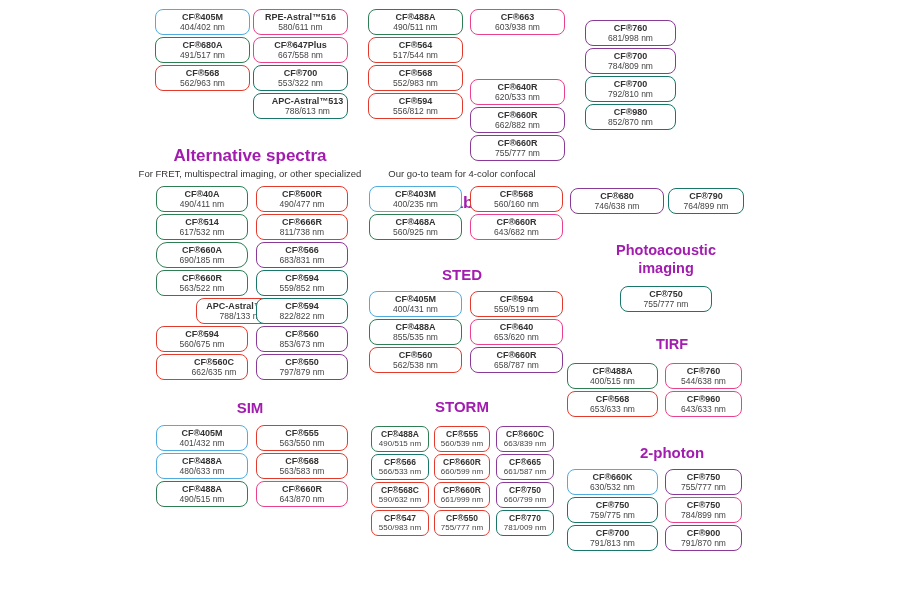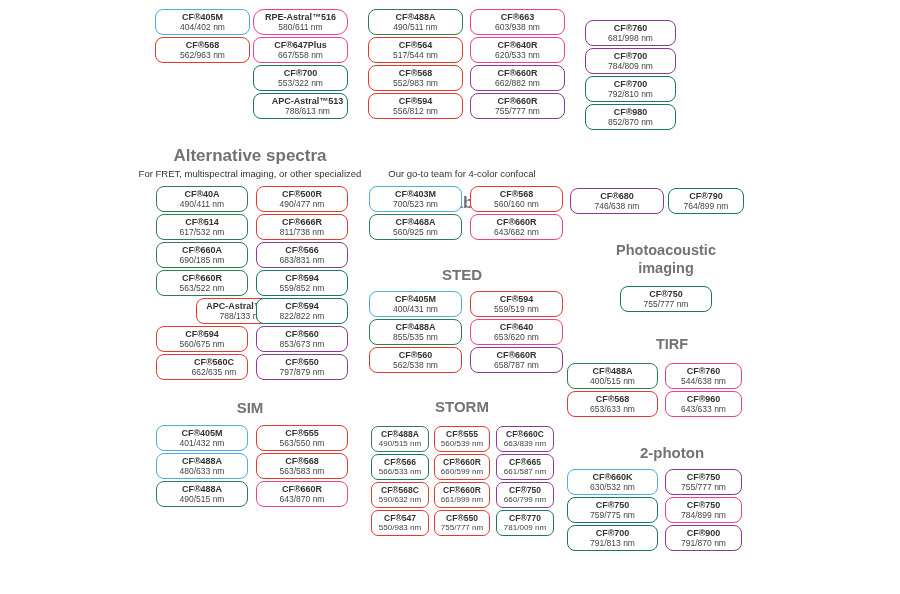--- a/index.html
+++ b/index.html
@@ -4,21 +4,21 @@
 <style>
   html,body{margin:0;padding:0;background:#ffffff;}
   #canvas{position:relative;width:900px;height:594px;background:#ffffff;overflow:hidden;
           font-family:"Liberation Sans", sans-serif;}
   .col{position:absolute;display:flex;flex-direction:column;}
   .pill{background:#ffffff;border:1.6px solid #888;border-radius:8px;height:26px;box-sizing:border-box;
         display:flex;flex-direction:column;justify-content:center;align-items:center;margin-bottom:2px;
         width:100%;}
   .dname{font-size:9px;font-weight:bold;color:#333;line-height:10px;white-space:nowrap;}
   .dnm{font-size:8.5px;color:#444;line-height:10px;white-space:nowrap;}
-  .stitle{position:absolute;text-align:center;font-weight:bold;color:#737373;}
+  .stitle{position:absolute;text-align:center;font-weight:bold;color:#a21caf;}
   .ssub{position:absolute;text-align:center;color:#333;font-size:9.5px;}
   .big{font-size:17px;}
   .mid{font-size:15px;}
   
   .top-a{left:155px;top:9px;width:95px}
   .top-b{left:253px;top:9px;width:95px}
   .top-c{left:368px;top:9px;width:95px}
   .top-d{left:470px;top:9px;width:95px}
   .top-e{left:585px;top:20px;width:91px}
   
@@ -65,27 +65,31 @@
 </head>
 <body>
 
 <div id="canvas">
 
   <div class="col top-a">
       <div class="pill" style="border-color: rgb(79, 172, 222);">
         <div class="dname">CF®405M</div>
         <div class="dnm">404/402 nm</div>
       </div>
+      <div class="pill" style="border-color: rgb(46, 125, 84);">
+        <div class="dname">CF®680A</div>
+        <div class="dnm">491/517 nm</div>
+      </div>
       <div class="pill" style="border-color: rgb(226, 59, 46);">
         <div class="dname">CF®568</div>
         <div class="dnm">562/963 nm</div>
       </div>
     </div>
   <div class="col top-b">
-      <div class="pill" style="border-color: rgb(233, 65, 142); border-radius: 11px;">
+      <div class="pill" style="border-color: rgb(233, 65, 142);">
         <div class="dname">RPE-Astral™516</div>
         <div class="dnm">580/611 nm</div>
       </div>
       <div class="pill" style="border-color: rgb(233, 65, 142);">
         <div class="dname">CF®647Plus</div>
         <div class="dnm">667/558 nm</div>
       </div>
       <div class="pill" style="border-color: rgb(24, 118, 106);">
         <div class="dname">CF®700</div>
         <div class="dnm">553/322 nm</div>
@@ -111,21 +115,21 @@
       <div class="pill" style="border-color: rgb(226, 59, 46);">
         <div class="dname">CF®594</div>
         <div class="dnm">556/812 nm</div>
       </div>
     </div>
   <div class="col top-d">
       <div class="pill" style="border-color: rgb(233, 65, 142);">
         <div class="dname">CF®663</div>
         <div class="dnm">603/938 nm</div>
       </div>
-      <div class="pill" style="border-color: rgb(233, 65, 142);">
+      <div class="pill" style="border-color: rgb(233, 65, 142); margin-top: 42px;">
         <div class="dname">CF®640R</div>
         <div class="dnm">620/533 nm</div>
       </div>
       <div class="pill" style="border-color: rgb(138, 58, 150);">
         <div class="dname">CF®660R</div>
         <div class="dnm">662/882 nm</div>
       </div>
       <div class="pill" style="border-color: rgb(138, 58, 150);">
         <div class="dname">CF®660R</div>
         <div class="dnm">755/777 nm</div>
@@ -154,21 +158,21 @@
   <div class="ssub alt-sub">For FRET, multispectral imaging, or other specialized</div>
   <div class="col alt-1">
       <div class="pill" style="border-color: rgb(46, 125, 84);">
         <div class="dname">CF®40A</div>
         <div class="dnm">490/411 nm</div>
       </div>
       <div class="pill" style="border-color: rgb(46, 125, 84);">
         <div class="dname">CF®514</div>
         <div class="dnm">617/532 nm</div>
       </div>
-      <div class="pill" style="border-color: rgb(46, 125, 84);">
+      <div class="pill" style="border-color: rgb(46, 125, 84); border-radius: 11px;">
         <div class="dname">CF®660A</div>
         <div class="dnm">690/185 nm</div>
       </div>
       <div class="pill" style="border-color: rgb(46, 125, 84);">
         <div class="dname">CF®660R</div>
         <div class="dnm">563/522 nm</div>
       </div>
       <div class="pill" style="border-color: rgb(226, 59, 46); margin-left: 40px;">
         <div class="dname">APC-Astral™613</div>
         <div class="dnm">788/133 nm</div>
@@ -211,21 +215,21 @@
         <div class="dname">CF®550</div>
         <div class="dnm">797/879 nm</div>
       </div>
     </div>
 
   <div class="stitle big fab-title">The Fab Four</div>
   <div class="ssub fab-sub">Our go-to team for 4-color confocal</div>
   <div class="col fab-1">
       <div class="pill" style="border-color: rgb(79, 172, 222);">
         <div class="dname">CF®403M</div>
-        <div class="dnm">700/523 nm</div>
+        <div class="dnm">400/235 nm</div>
       </div>
       <div class="pill" style="border-color: rgb(46, 125, 84);">
         <div class="dname">CF®468A</div>
         <div class="dnm">560/925 nm</div>
       </div>
     </div>
   <div class="col fab-2">
       <div class="pill" style="border-color: rgb(226, 59, 46);">
         <div class="dname">CF®568</div>
         <div class="dnm">560/160 nm</div>

